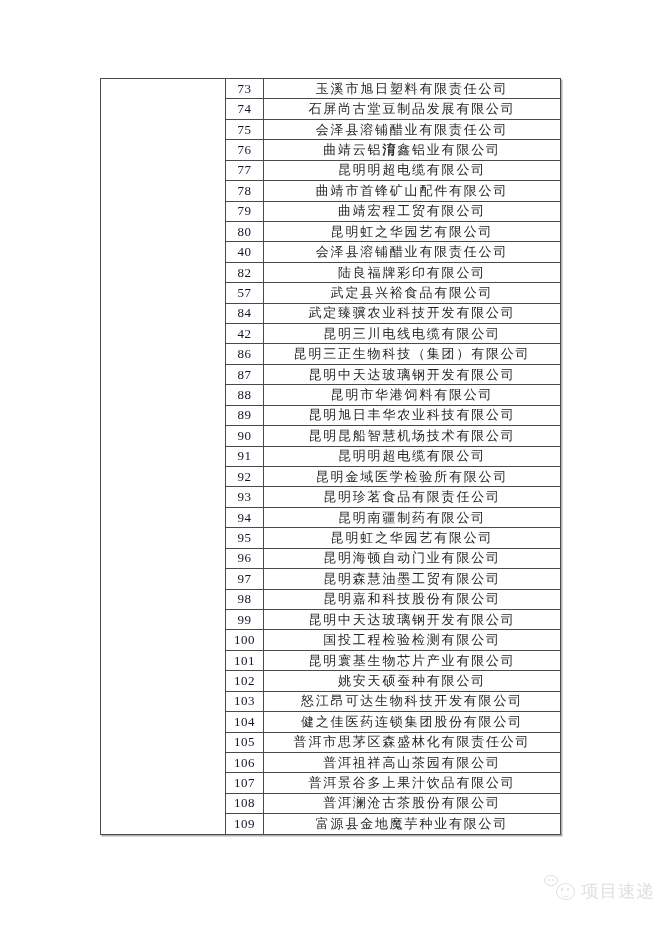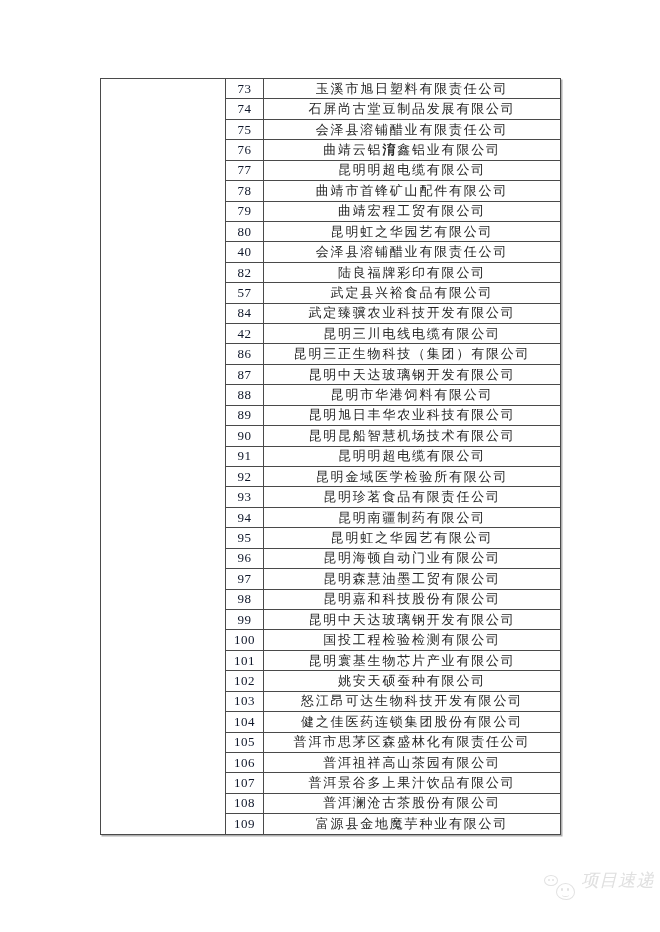--- a/index.html
+++ b/index.html
@@ -52,23 +52,22 @@
     font-weight: bold;
     letter-spacing: 1.8px;
   }
 
   
   .watermark {
     position: absolute;
     top: 872px;
     right: 5px;
     display: flex;
-    align-items: flex-start;
+    align-items: flex-end;
     gap: 6px;
-    font-style: italic;
   }
   .wm-icon {
     position: relative;
     width: 31px;
     height: 28px;
     flex: 0 0 auto;
   }
   .wm-bubble {
     position: absolute;
     left: 0;

